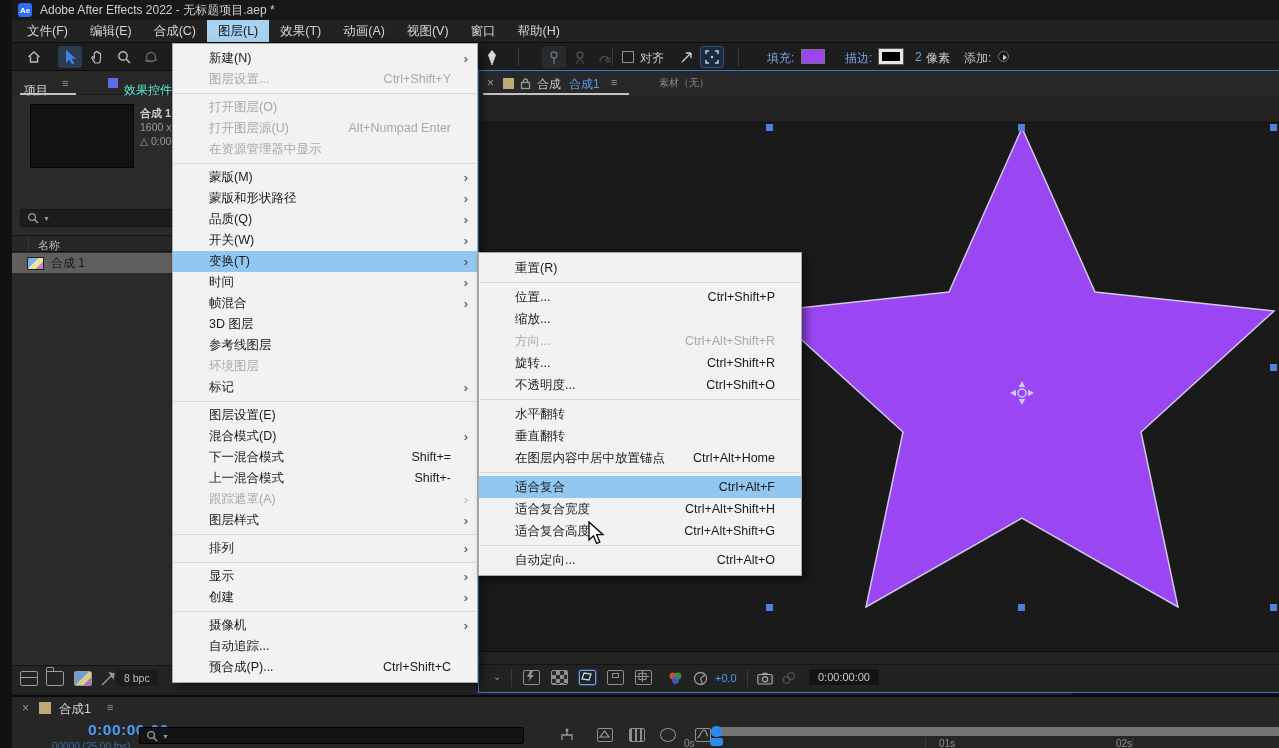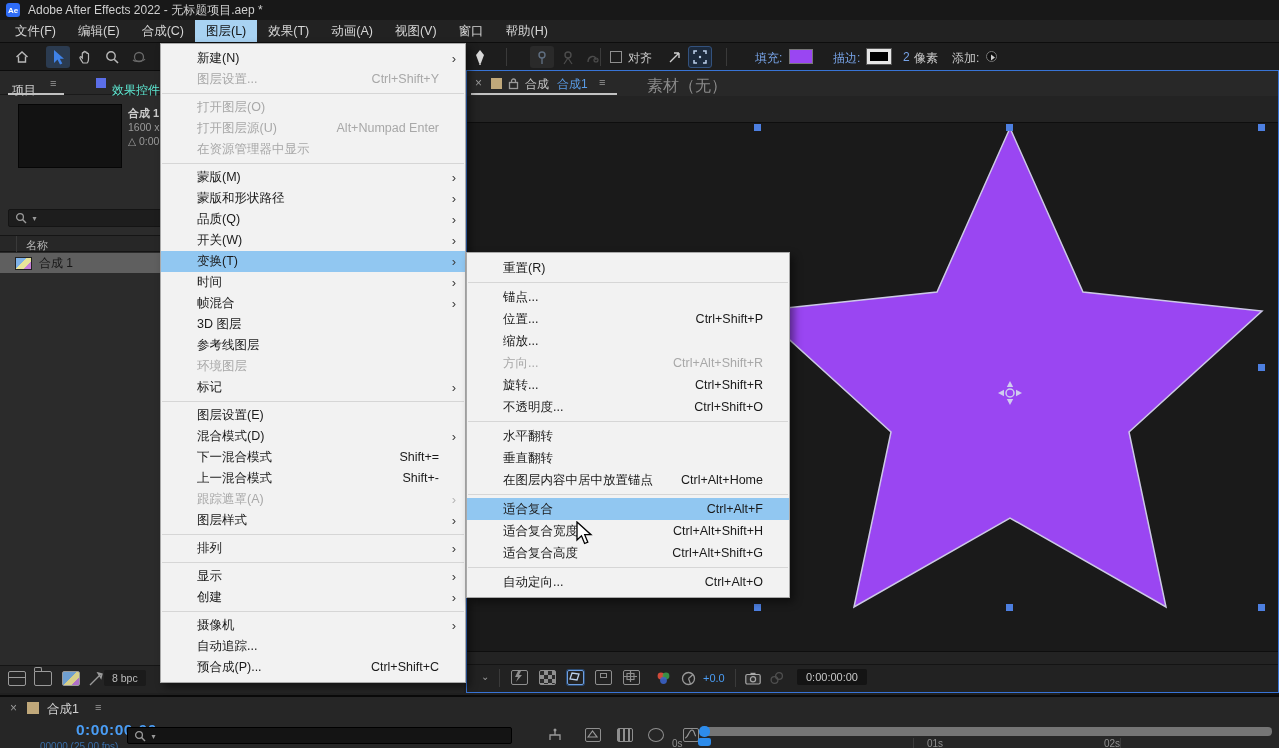--- a/index.html
+++ b/index.html
@@ -1,19 +1,19 @@
 <!DOCTYPE html>
 <html><head>
 <meta charset="utf-8">
 <style>
   * { margin:0; padding:0; box-sizing:border-box; }
   html,body { width:1279px; height:748px; overflow:hidden; background:#111;
     font-family:"Liberation Sans","DejaVu Sans",sans-serif; }
   .abs { position:absolute; }
-  #stage { position:relative; width:1060px; height:748px; background:#202020; }
+  #stage { position:relative; width:1060px; height:748px; background:#202020;margin-left:12px; }
 
   
   #titlebar { left:0; top:0; width:1279px; height:20px; background:#181818;
     display:flex; align-items:center; padding-left:6px; }
   #app-icon { width:14px; height:14px; background:#2f6cf6; border-radius:3px;
     color:#fff; font-size:8px; font-weight:bold; display:flex; align-items:center;
     justify-content:center; }
   #title-text { color:#cfcfcf; font-size:12px; margin-left:8px; white-space:nowrap; }
 
   
@@ -272,21 +272,21 @@
       <span style="position:absolute;left:8px;top:5px;color:#9a9a9a;font-size:12px">×</span>
       <span style="position:absolute;left:24px;top:7px;width:11px;height:11px;background:#c0a87a"></span>
       <svg style="position:absolute;left:41px;top:6px" width="11" height="13" viewBox="0 0 11 13">
           <rect x="1.5" y="5.5" width="8" height="6" fill="none" stroke="#9a9a9a" stroke-width="1.3"></rect>
           <path d="M3.5 5.5V4a2 2 0 0 1 4 0v1.5" stroke="#9a9a9a" stroke-width="1.3" fill="none"></path>
         </svg>
       <span style="position:absolute;left:58px;top:5px;color:#c8c8c8;font-size:12px">合成</span>
       <span style="position:absolute;left:90px;top:5px;color:#5a9de8;font-size:12px">合成1</span>
       <span style="position:absolute;left:132px;top:5px;color:#9a9a9a;font-size:11px">≡</span>
       <div style="position:absolute;left:4px;top:22px;width:146px;height:2px;background:#c2c2c2"></div>
-      <span style="position:absolute;left:180px;top:5px;color:#8a8a8a;font-size:16px">素材（无）</span>
+      <span style="position:absolute;left:180px;top:5px;color:#8a8a8a;font-size:10px">素材（无）</span>
     </div>
     <div id="viewport">
       <div id="comp-area" style="background: rgb(26, 26, 26);"></div>
     </div>
     <div id="viewer-toolbar">
       <span style="position:absolute;left:14px;top:6px;color:#9a9a9a;font-size:10px">⌄</span>
       <div style="position:absolute;left:32px;top:4px;width:1px;height:18px;background:#3a3a3a"></div>
       <div class="vt-ic" style="left:44px">
           <svg width="13" height="11" viewBox="0 0 13 11">
             <polygon points="6,0 3,6 6,6 4,11 10,4 7,4 9,0" fill="#8f8f8f"></polygon>
@@ -529,24 +529,20 @@
       </div>
     </div>
 
   <div id="transform-menu" class="menu-popup">
       <div class="menu-item">
         <span class="mi-label">重置(R)</span>
         <span class="mi-shortcut"></span>
       </div>
       <div class="menu-sep"></div>
       <div class="menu-item">
-        <span class="mi-label">锚点...</span>
-        <span class="mi-shortcut"></span>
-      </div>
-      <div class="menu-item">
         <span class="mi-label">位置...</span>
         <span class="mi-shortcut">Ctrl+Shift+P</span>
       </div>
       <div class="menu-item">
         <span class="mi-label">缩放...</span>
         <span class="mi-shortcut"></span>
       </div>
       <div class="menu-item disabled">
         <span class="mi-label">方向...</span>
         <span class="mi-shortcut">Ctrl+Alt+Shift+R</span>

